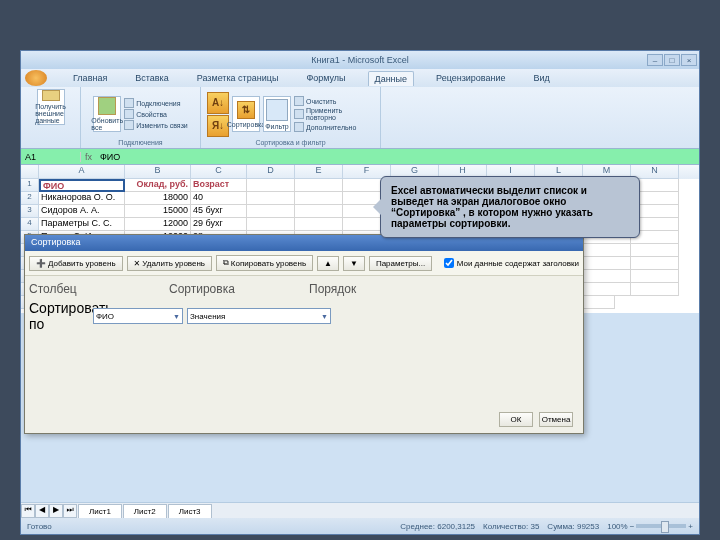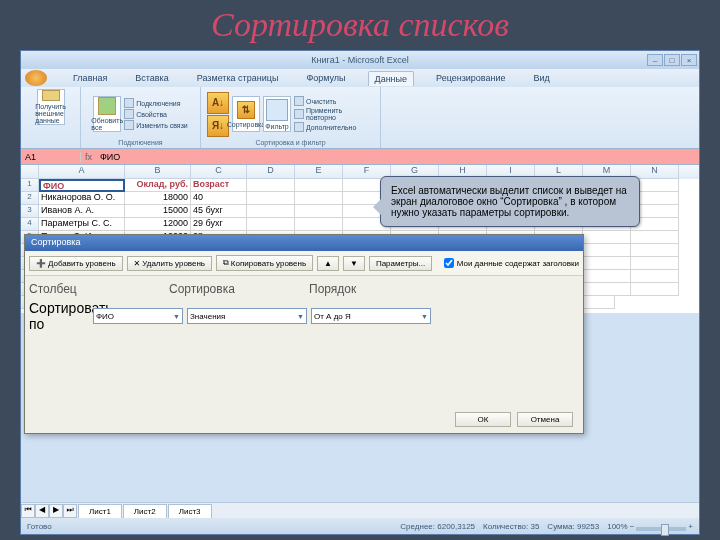--- a/index.html
+++ b/index.html
@@ -18,21 +18,21 @@
 .rgroup{border-right:1px solid #b5cce2;padding:2px 6px;display:flex;flex-direction:column;align-items:center;justify-content:space-between;font-size:8px;color:#2a4a6a}
 .rgroup .icons{display:flex;gap:3px;align-items:center;flex:1}
 .rgroup .lbl{font-size:7px;color:#4a6a8a;text-align:center}
 .bigicon{width:28px;height:36px;background:#fff;border:1px solid #a8c0d8;display:flex;flex-direction:column;align-items:center;justify-content:center;font-size:7px;gap:2px}
 .bigicon .ic{width:18px;height:18px;background:#e8d080;border:1px solid #b89850}
 .smallrow{display:flex;flex-direction:column;gap:1px;font-size:7px}
 .smallrow div{display:flex;align-items:center;gap:2px}
 .smic{width:10px;height:10px;background:#d0e0f0;border:1px solid #90a8c0}
 .sorticon{width:22px;height:22px;background:linear-gradient(#f8d060,#e8a030);border:1px solid #b87820;display:flex;align-items:center;justify-content:center;font-weight:bold;font-size:10px;color:#704010}
 .filticon{width:22px;height:22px;background:#d8e8f8;border:1px solid #90a8c0}
-.namebox{background:#fca5a5;height:16px;display:flex;align-items:center;border-bottom:1px solid #9ab5d0;font-size:9px}
+.namebox{background:#86efac;height:16px;display:flex;align-items:center;border-bottom:1px solid #9ab5d0;font-size:9px}
 .namebox .nb{width:60px;border-right:1px solid #ccc;padding:0 4px}
 .namebox .fx{padding:0 4px;color:#666}
 .namebox .fval{padding:0 4px}
 .grid{background:#fff;display:flex;flex-direction:column;height:148px;position:relative}
 .colhdr{display:flex;background:linear-gradient(#f5f9fd,#e2ecf6);height:14px;font-size:9px}
 .colhdr .ch{border-right:1px solid #c5d5e5;border-bottom:1px solid #c5d5e5;text-align:center;color:#4a6a8a}
 .ch.rn{width:18px;background:linear-gradient(#f5f9fd,#e2ecf6)}
 .ch.ca{width:86px}.ch.cb{width:66px}.ch.cc{width:56px}
 .ch.cx{width:48px}
 .row{display:flex;height:13px;font-size:9px}
@@ -50,39 +50,38 @@
 .dchk{display:flex;align-items:center;gap:3px;font-size:8px;margin-left:auto}
 .dchk input{width:10px;height:10px}
 .dgrid{padding:4px}
 .dghdr{display:flex;font-size:12px;color:#555;padding:2px 0}
 .dghdr div:nth-child(1){width:140px}.dghdr div:nth-child(2){width:140px}.dghdr div:nth-child(3){width:140px}
 .dgrow{display:flex;align-items:center;gap:4px;padding:2px 0}
 .dgrow .lab{width:60px;font-size:14px}
 .dsel{width:90px;height:16px;background:#fff;border:1px solid #7a9ac0;font-size:8px;padding:0 2px;display:flex;align-items:center;justify-content:space-between}
 .dsel .ar{color:#4a6aa0;font-size:7px}
 .dbot{position:absolute;bottom:6px;right:10px;display:flex;gap:6px}
-.dbot .dbtn{width:56px;justify-content:center}
+.dbot .dbtn{width:34px;justify-content:center}
 .sheets{position:absolute;bottom:16px;left:0;right:0;height:16px;background:#e8eef5;display:flex;align-items:center;font-size:8px;border-top:1px solid #b5cce2}
 .sheets .nav{display:flex}
 .sheets .nav span{width:14px;height:14px;border:1px solid #b0c0d0;background:#f0f5fa;text-align:center}
 .sheets .stab{padding:2px 10px;background:#fff;border:1px solid #b0c0d0;border-bottom:none;margin-left:1px}
 .status{position:absolute;bottom:0;left:0;right:0;height:16px;background:linear-gradient(#dae6f3,#c5d8ec);display:flex;align-items:center;font-size:8px;color:#3a5a7a;padding:0 6px;justify-content:space-between}
 .status .r{display:flex;gap:8px;align-items:center}
 .callout1{position:absolute;right:24px;top:60px;width:290px;height:88px;background:#b8c4d4;border:1px solid #4a5a7a;border-radius:50%;padding:10px 18px;font-size:9px;text-align:center;display:flex;align-items:center;box-shadow:1px 1px 3px rgba(0,0,0,.3)}
-.callout2{position:absolute;right:80px;top:176px;width:260px;background:#b8c4d4;border:1px solid #4a5a7a;border-radius:6px;padding:8px 10px;font-size:10px;font-weight:normal;box-shadow:1px 1px 3px rgba(0,0,0,.3)}
+.callout2{position:absolute;right:80px;top:176px;width:260px;background:#b8c4d4;border:1px solid #4a5a7a;border-radius:6px;padding:8px 10px;font-size:10px;font-weight:bold;box-shadow:1px 1px 3px rgba(0,0,0,.3)}
 .callout2:before{content:"";position:absolute;left:-18px;top:20px;border:10px solid transparent;border-right-color:#b8c4d4}
-.zoom{display:flex;align-items:flex-end;gap:2px}
+.zoom{display:flex;align-items:center;gap:2px}
 .zoom .zs{width:50px;height:4px;background:#a8c0d8;position:relative}
 .zoom .zs:before{content:"";position:absolute;left:50%;top:-3px;width:6px;height:10px;background:#e0e8f0;border:1px solid #8aa0b8}
 </style>
 </head>
 <body>
 
 <div class="slide">
-  <div class="title">Сортировка списков</div>
 
   <div class="excel">
     <div class="titlebar">
       <span>Книга1 - Microsoft Excel</span>
       <div class="wbtns">
         <span>–</span>
         <span>□</span>
         <span>×</span>
       </div>
     </div>
@@ -209,21 +208,21 @@
             <div class="cell cx"></div>
             <div class="cell cx"></div>
             <div class="cell cx"></div>
             <div class="cell cx"></div>
             <div class="cell cx"></div>
             <div class="cell cx"></div>
             <div class="cell cx"></div>
           </div>
           <div class="row">
             <div class="rn">3</div>
-            <div class="cell ca">Иванов А. А.</div>
+            <div class="cell ca">Сидоров А. А.</div>
             <div class="cell cb">15000</div>
             <div class="cell cc">45 бухг</div>
             <div class="cell cx"></div>
             <div class="cell cx"></div>
             <div class="cell cx"></div>
             <div class="cell cx"></div>
             <div class="cell cx"></div>
             <div class="cell cx"></div>
             <div class="cell cx"></div>
             <div class="cell cx"></div>
@@ -395,26 +394,22 @@
         <div>Столбец</div>
         <div>Сортировка</div>
         <div>Порядок</div>
       </div>
       <div class="dgrow">
         <div class="lab">Сортировать по</div>
         <div class="dsel">
             <span>ФИО</span>
             <span class="ar">▼</span>
           </div>
-        <div class="dsel" style="width:120px">
+        <div class="dsel" style="width:144px">
             <span>Значения</span>
-            <span class="ar">▼</span>
-          </div>
-        <div class="dsel" style="width:120px">
-            <span>От А до Я</span>
             <span class="ar">▼</span>
           </div>
       </div>
     </div>
     <div class="dbot">
       <div class="dbtn">ОК</div>
       <div class="dbtn">Отмена</div>
     </div>
   </div>
 

